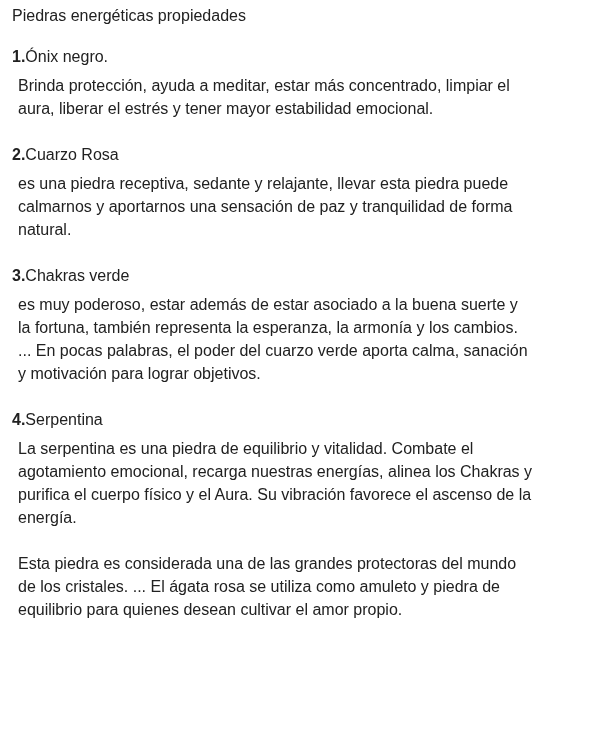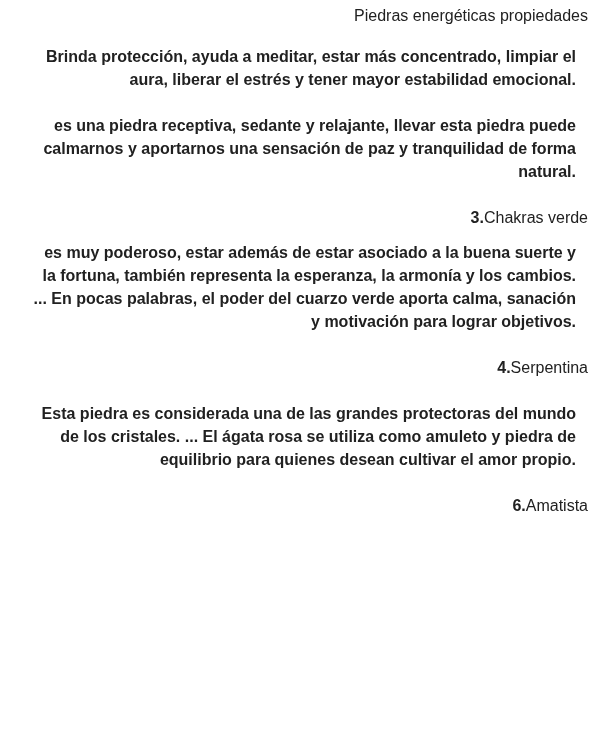--- a/index.html
+++ b/index.html
@@ -13,82 +13,88 @@
     color: #212121;
     font-family: "Liberation Sans", sans-serif;
     font-size: 16px;
     line-height: 23px;
     overflow: hidden;
   }
   .page {
     box-sizing: border-box;
     width: 600px;
     padding: 4px 12px 0 12px;
-    text-align: right;
+    text-align: left;
   }
   .doc-title {
     font-weight: 400;
   }
   .stone-section {
     margin-top: 23px;
   }
   .stone-section.first {
     margin-top: 18px;
   }
   .stone-heading {
     font-weight: 400;
   }
   .stone-number {
     font-weight: 700;
   }
   .stone-desc {
-    margin: 12px;
+    margin: 6px;
     white-space: pre-line;
-    font-weight: bold;
   }
 </style>
 </head>
 <body>
 
 <div class="page">
 
   <div class="doc-title">Piedras energéticas propiedades</div>
 
   <section class="stone-section first">
+    <div class="stone-heading">
+      <span class="stone-number">1.</span><span class="stone-name">Ónix negro.</span>
+    </div>
     <p class="stone-desc">Brinda protección, ayuda a meditar, estar más concentrado, limpiar el
 aura, liberar el estrés y tener mayor estabilidad emocional.</p>
   </section>
 
   <section class="stone-section">
+    <div class="stone-heading">
+      <span class="stone-number">2.</span><span class="stone-name">Cuarzo Rosa</span>
+    </div>
     <p class="stone-desc">es una piedra receptiva, sedante y relajante, llevar esta piedra puede
 calmarnos y aportarnos una sensación de paz y tranquilidad de forma
 natural.</p>
   </section>
 
   <section class="stone-section">
     <div class="stone-heading">
       <span class="stone-number">3.</span><span class="stone-name">Chakras verde</span>
     </div>
     <p class="stone-desc">es muy poderoso, estar además de estar asociado a la buena suerte y
 la fortuna, también representa la esperanza, la armonía y los cambios.
 ... En pocas palabras, el poder del cuarzo verde aporta calma, sanación
 y motivación para lograr objetivos.</p>
   </section>
 
   <section class="stone-section">
     <div class="stone-heading">
       <span class="stone-number">4.</span><span class="stone-name">Serpentina</span>
     </div>
+    <p class="stone-desc">La serpentina es una piedra de equilibrio y vitalidad. Combate el
+agotamiento emocional, recarga nuestras energías, alinea los Chakras y
+purifica el cuerpo físico y el Aura. Su vibración favorece el ascenso de la
+energía.</p>
   </section>
 
   <section class="stone-section">
     <p class="stone-desc">Esta piedra es considerada una de las grandes protectoras del mundo
 de los cristales. ... El ágata rosa se utiliza como amuleto y piedra de
 equilibrio para quienes desean cultivar el amor propio.</p>
   </section>
 
   <section class="stone-section">
-    <div class="stone-heading">
-      <span class="stone-number">6.</span><span class="stone-name">Amatista</span>
-    </div>
   </section>
 
 </div>
 
 </body></html>

